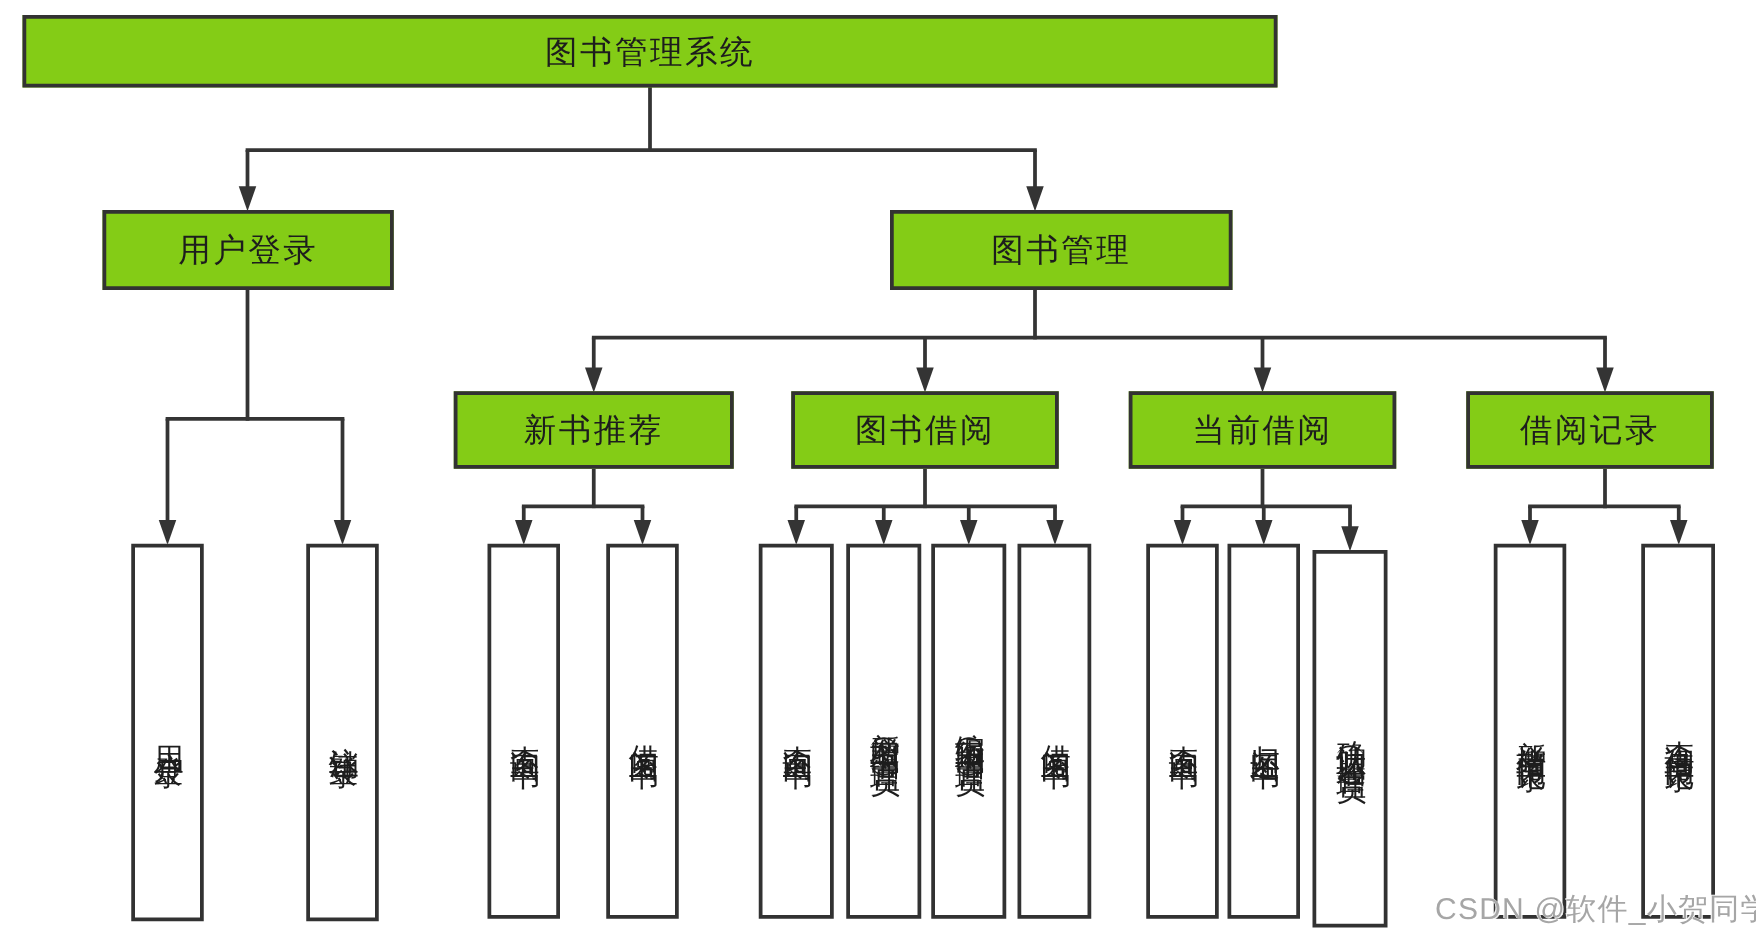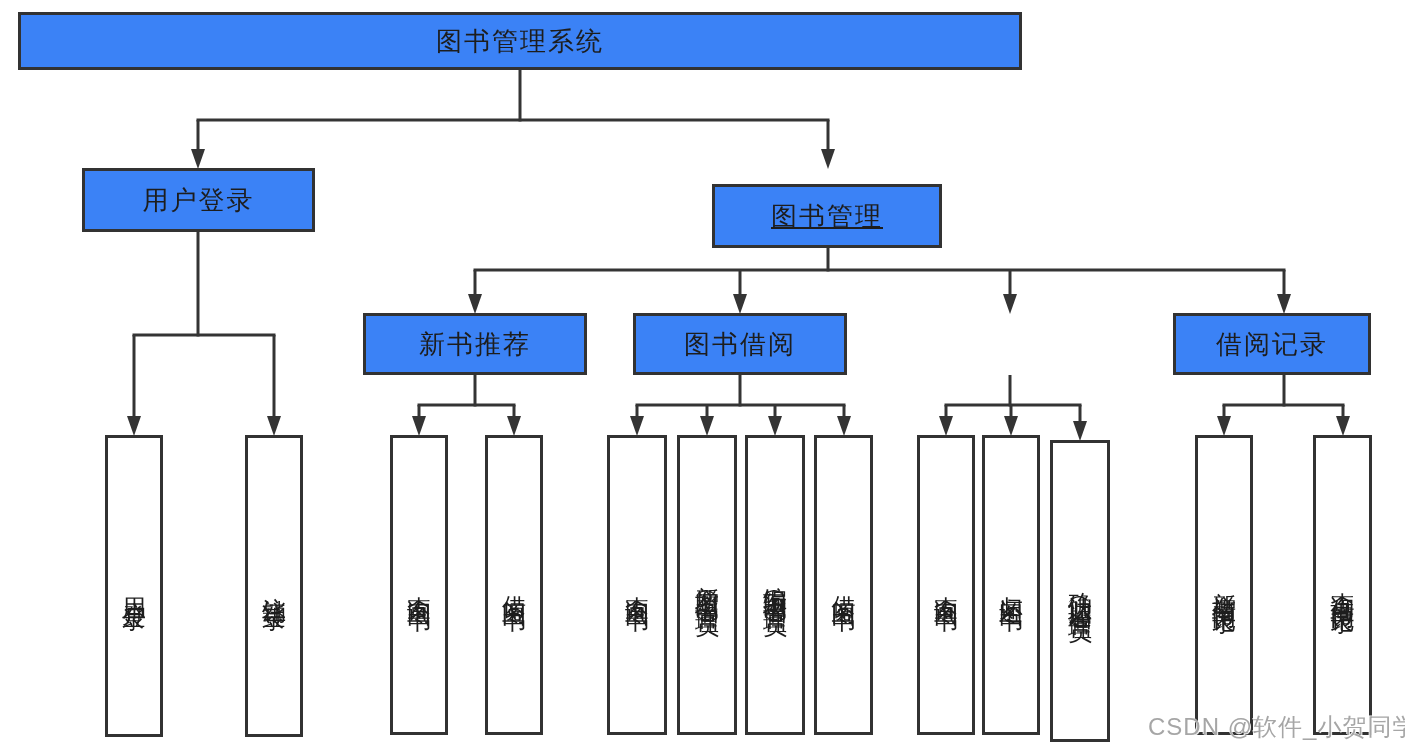--- a/index.html
+++ b/index.html
@@ -26,21 +26,21 @@
     stroke-width: 3;
   }
   #connectors polygon {
     fill: #343434;
     stroke: none;
   }
   .hbox {
     position: absolute;
     box-sizing: border-box;
     border: 3px solid #323232;
-    background: #3b82f6;
+    background: #84cc16;
     display: flex;
     align-items: center;
     justify-content: center;
     font-size: 26px;
     letter-spacing: 2px;
     color: #1d1d1d;
     z-index: 2;
     white-space: nowrap;
   }
   .vbox {
@@ -148,24 +148,25 @@
       <line x1="1224" y1="405" x2="1224" y2="418"></line>
       <polygon points="1217,416 1231,416 1224,436"></polygon>
       <line x1="1343" y1="405" x2="1343" y2="418"></line>
       <polygon points="1336,416 1350,416 1343,436"></polygon>
     </g>
   </svg>
 
   <div class="hbox" style="left:18px; top:12px; width:1004px; height:58px;">图书管理系统</div>
 
   <div class="hbox" style="left:82px; top:168px; width:233px; height:64px;">用户登录</div>
-  <div class="hbox" style="left:712px; top:184px; width:230px; height:64px;text-decoration:underline;">图书管理</div>
+  <div class="hbox" style="left:712px; top:168px; width:274px; height:64px;">图书管理</div>
 
   <div class="hbox" style="left:363px; top:313px; width:224px; height:62px;">新书推荐</div>
   <div class="hbox" style="left:633px; top:313px; width:214px; height:62px;">图书借阅</div>
+  <div class="hbox" style="left:903px; top:313px; width:214px; height:62px;">当前借阅</div>
   <div class="hbox" style="left:1173px; top:313px; width:198px; height:62px;">借阅记录</div>
 
   <div class="vbox" style="left:105px; top:435px; width:58px; height:302px;">用户登录</div>
   <div class="vbox" style="left:245px; top:435px; width:58px; height:302px;">注销登录</div>
 
   <div class="vbox" style="left:390px; top:435px; width:58px; height:300px;">查询图书</div>
   <div class="vbox" style="left:485px; top:435px; width:58px; height:300px;">借阅图书</div>
 
   <div class="vbox" style="left:607px; top:435px; width:60px; height:300px;">查询图书</div>
   <div class="vbox" style="left:677px; top:435px; width:60px; height:300px;">新增图书（管理员）</div>

